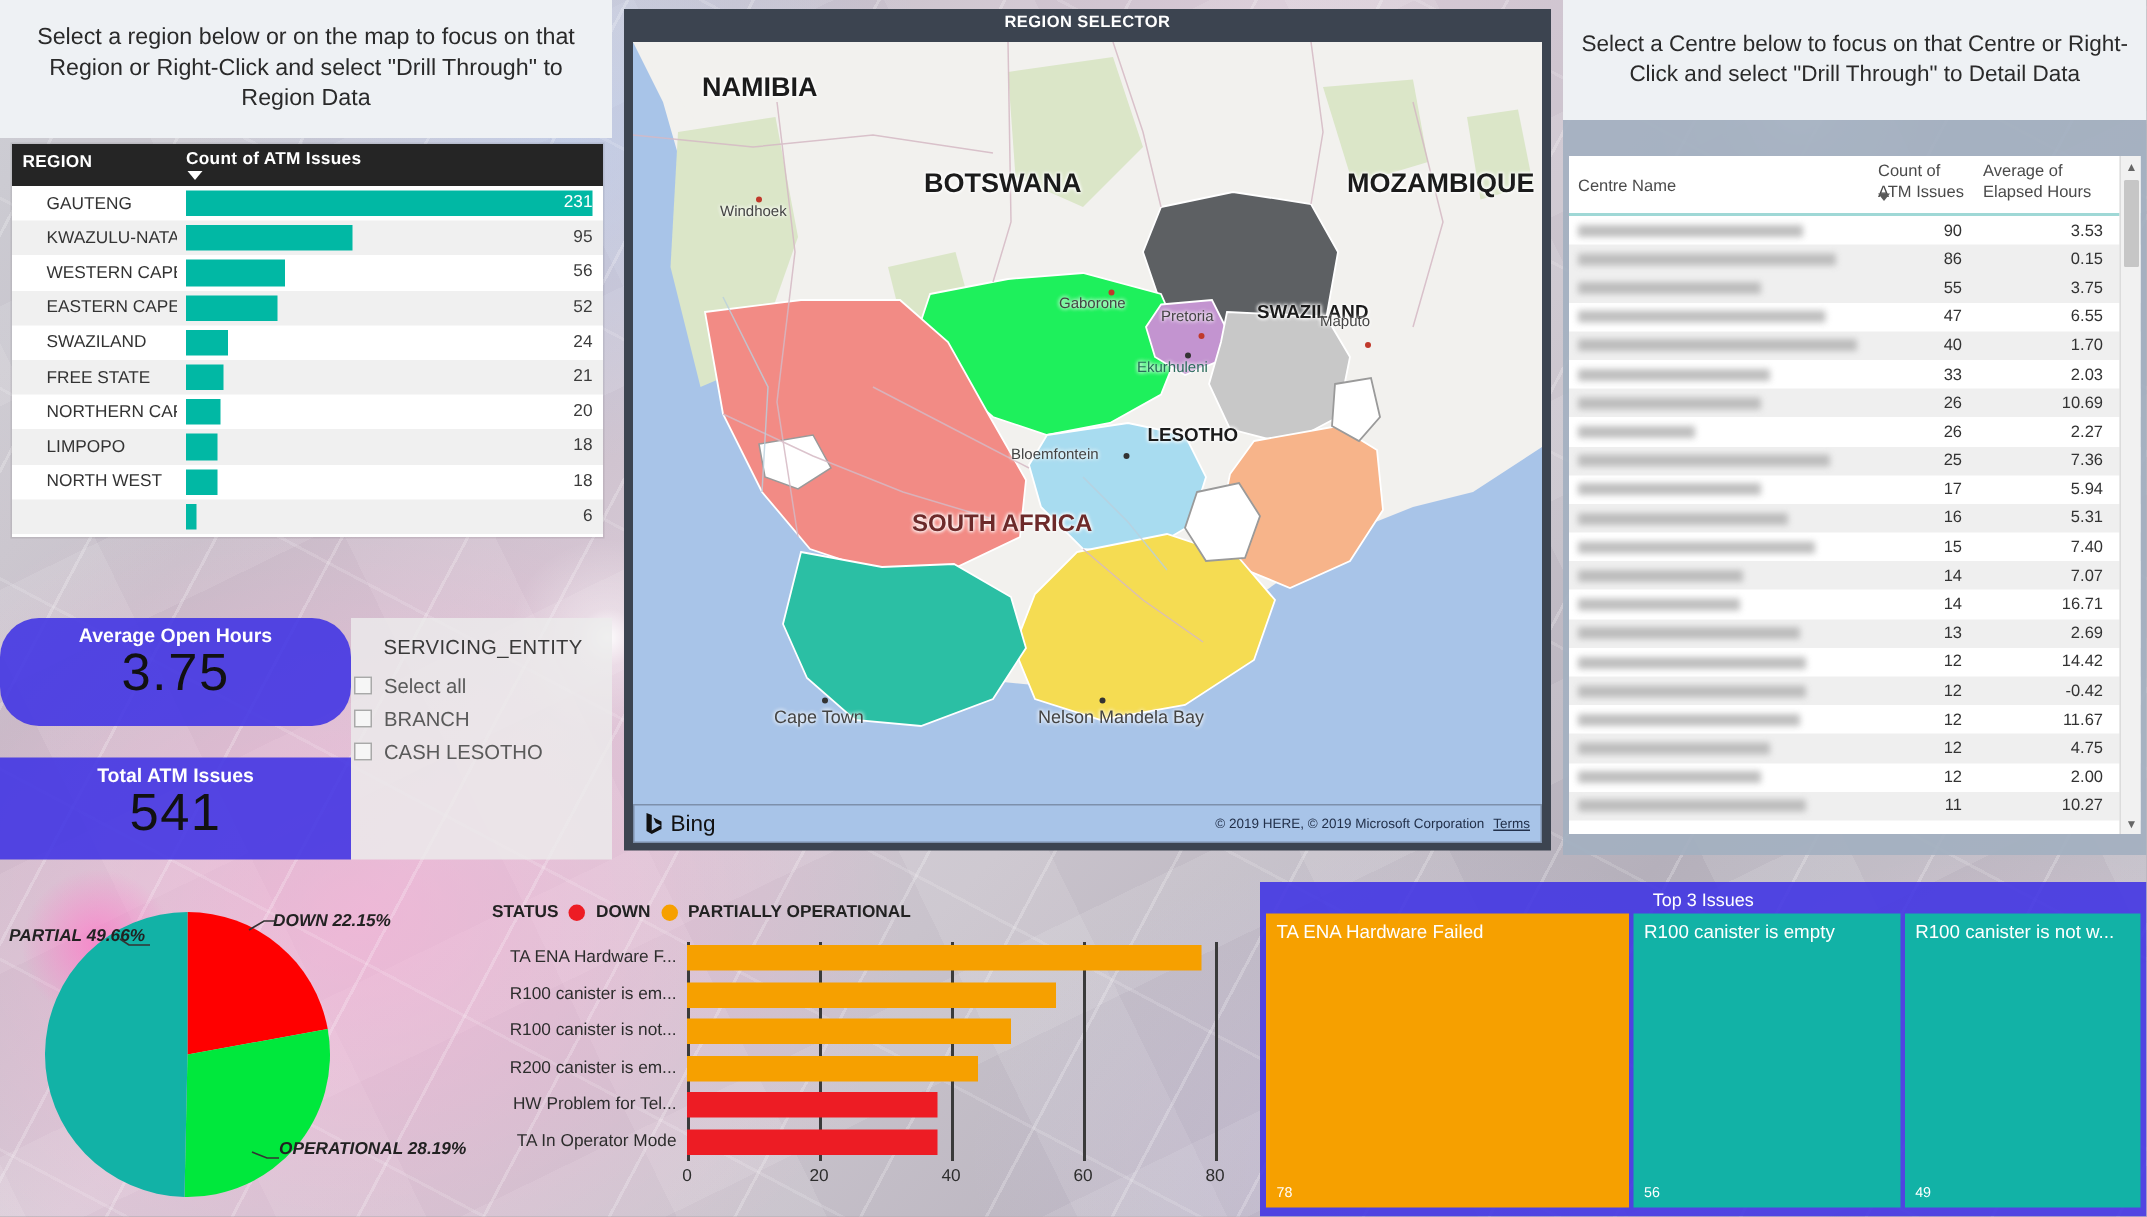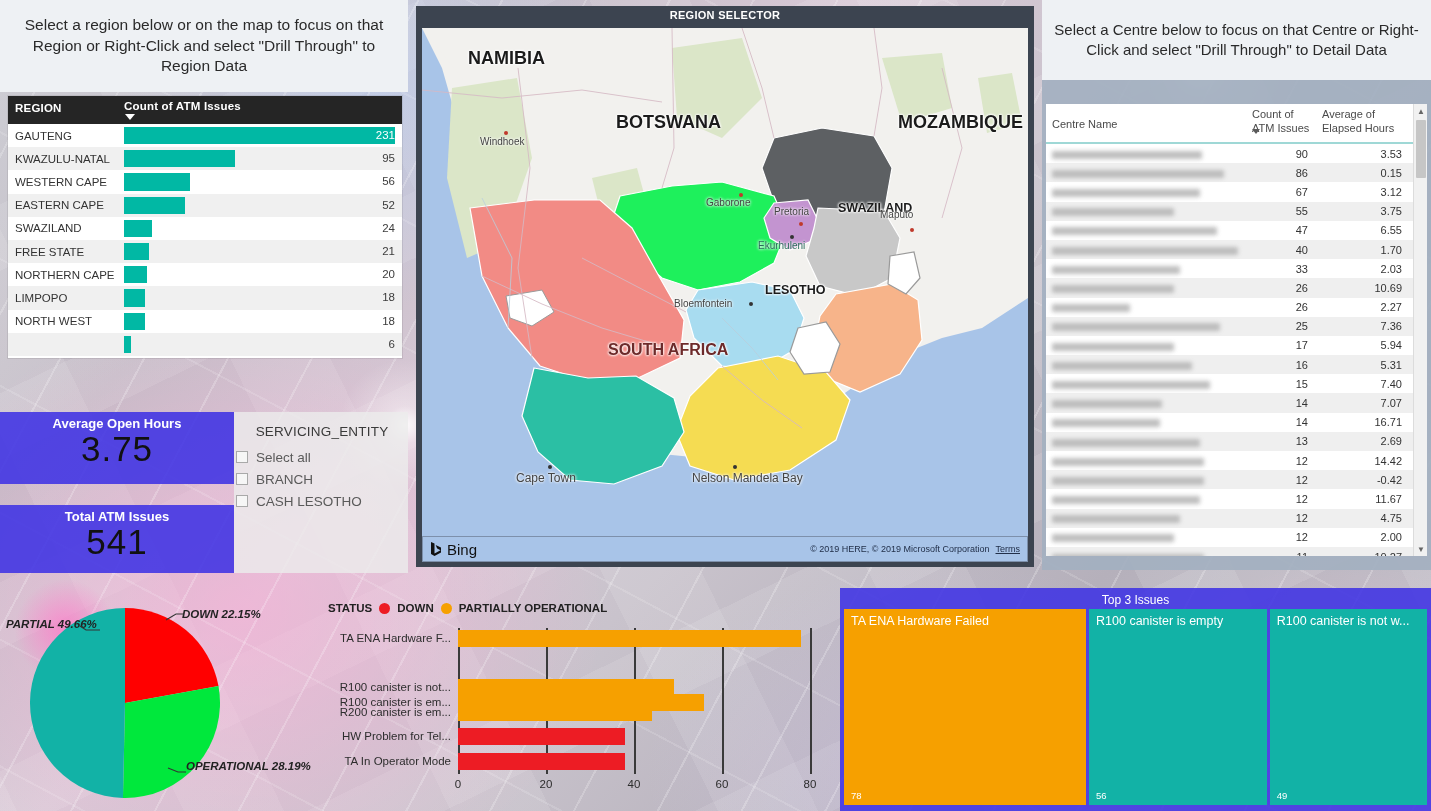--- a/index.html
+++ b/index.html
@@ -83,35 +83,35 @@
   #region-head .c1 { width: 110px; padding: 6px 0 0 7px; }
   #region-head .c2 { flex: 1; padding: 4px 0 0 6px; position: relative; }
   #region-head .sortcaret {
     position: absolute; left: 7px; top: 18px;
     width: 0; height: 0;
     border-left: 5px solid transparent; border-right: 5px solid transparent;
     border-top: 6px solid #ffffff;
   }
   .region-row { display: flex; height: 23.2px; align-items: center; font-size: 11.5px; color: #333; }
   .region-row.alt { background: #f0f0f0; }
-  .region-row .rname { width: 110px; padding-left: 7px; white-space: nowrap; overflow: hidden; }
+  .region-row .rname { width: 110px; padding-left: 23px; white-space: nowrap; overflow: hidden; }
   .region-row .rbarcell { flex: 1; position: relative; height: 100%; }
   .region-row .rbar {
     position: absolute; left: 6px; top: 3px; bottom: 3px;
     background: #01b8a4;
   }
   .region-row .rval {
     position: absolute; right: 7px; top: 0; line-height: 23.2px;
     font-size: 11.5px; color: #3c3c3c;
   }
   .region-row.top .rval { color: #ffffff; }
 
   
   #kpi-open { left: 0; top: 412px; width: 234px; height: 72px;
-              background: rgba(63,50,228,0.88); }
+              background: rgba(63,50,228,0.88); border-radius: 26px; }
   #kpi-total { left: 0; top: 505px; width: 234px; height: 68px;
                background: rgba(63,50,228,0.88); }
   .kpi-title { text-align: center; color: #ffffff; font-size: 13px; font-weight: bold; padding-top: 4px; }
   .kpi-value { text-align: center; color: #111; font-size: 35px; font-weight: normal; line-height: 1.05; letter-spacing: 1px; }
 
   
   #slicer { left: 234px; top: 412px; width: 174px; height: 161px;
             background: rgba(235,235,235,0.82); padding: 12px 0 0 2px; text-align: center; }
   #slicer .stitle { font-size: 13.5px; color: #3a3a3a; margin-bottom: 7px; letter-spacing: .2px; }
   .slicer-item { display: flex; align-items: center; gap: 8px; height: 22px; }
@@ -471,25 +471,20 @@
       <div id="centre-rows">
           <div class="centre-row">
             <div class="cname"><span class="redact" style="width:150px;"></span></div>
             <div class="ccnt">90</div>
             <div class="cavg">3.53</div>
           </div>
           <div class="centre-row alt">
             <div class="cname"><span class="redact" style="width:172px;"></span></div>
             <div class="ccnt">86</div>
             <div class="cavg">0.15</div>
-          </div>
-          <div class="centre-row">
-            <div class="cname"><span class="redact" style="width:148px;"></span></div>
-            <div class="ccnt">67</div>
-            <div class="cavg">3.12</div>
           </div>
           <div class="centre-row alt">
             <div class="cname"><span class="redact" style="width:122px;"></span></div>
             <div class="ccnt">55</div>
             <div class="cavg">3.75</div>
           </div>
           <div class="centre-row">
             <div class="cname"><span class="redact" style="width:165px;"></span></div>
             <div class="ccnt">47</div>
             <div class="cavg">6.55</div>
@@ -625,21 +620,21 @@
       <div class="bc-grid" style="left: 176px;"></div>
       <div class="bc-tick" style="left: 176px;">40</div>
       <div class="bc-grid" style="left: 264px;"></div>
       <div class="bc-tick" style="left: 264px;">60</div>
       <div class="bc-grid" style="left: 352px;"></div>
       <div class="bc-tick" style="left: 352px;">80</div>
       <div class="bc-row" style="top: 2px; width: 352px;">
         <span class="bc-cat">TA ENA Hardware F...</span>
         <div class="bc-bar" style="width:343.2px; background:#f6a000;"></div>
       </div>
-      <div class="bc-row" style="top: 26.5px; width: 352px; margin-top: 39px;">
+      <div class="bc-row" style="top: 26.5px; width: 352px;">
         <span class="bc-cat">R100 canister is em...</span>
         <div class="bc-bar" style="width:246.39999999999998px; background:#f6a000;"></div>
       </div>
       <div class="bc-row" style="top: 51px; width: 352px;">
         <span class="bc-cat">R100 canister is not...</span>
         <div class="bc-bar" style="width:215.60000000000002px; background:#f6a000;"></div>
       </div>
       <div class="bc-row" style="top: 75.5px; width: 352px;">
         <span class="bc-cat">R200 canister is em...</span>
         <div class="bc-bar" style="width:193.60000000000002px; background:#f6a000;"></div>

